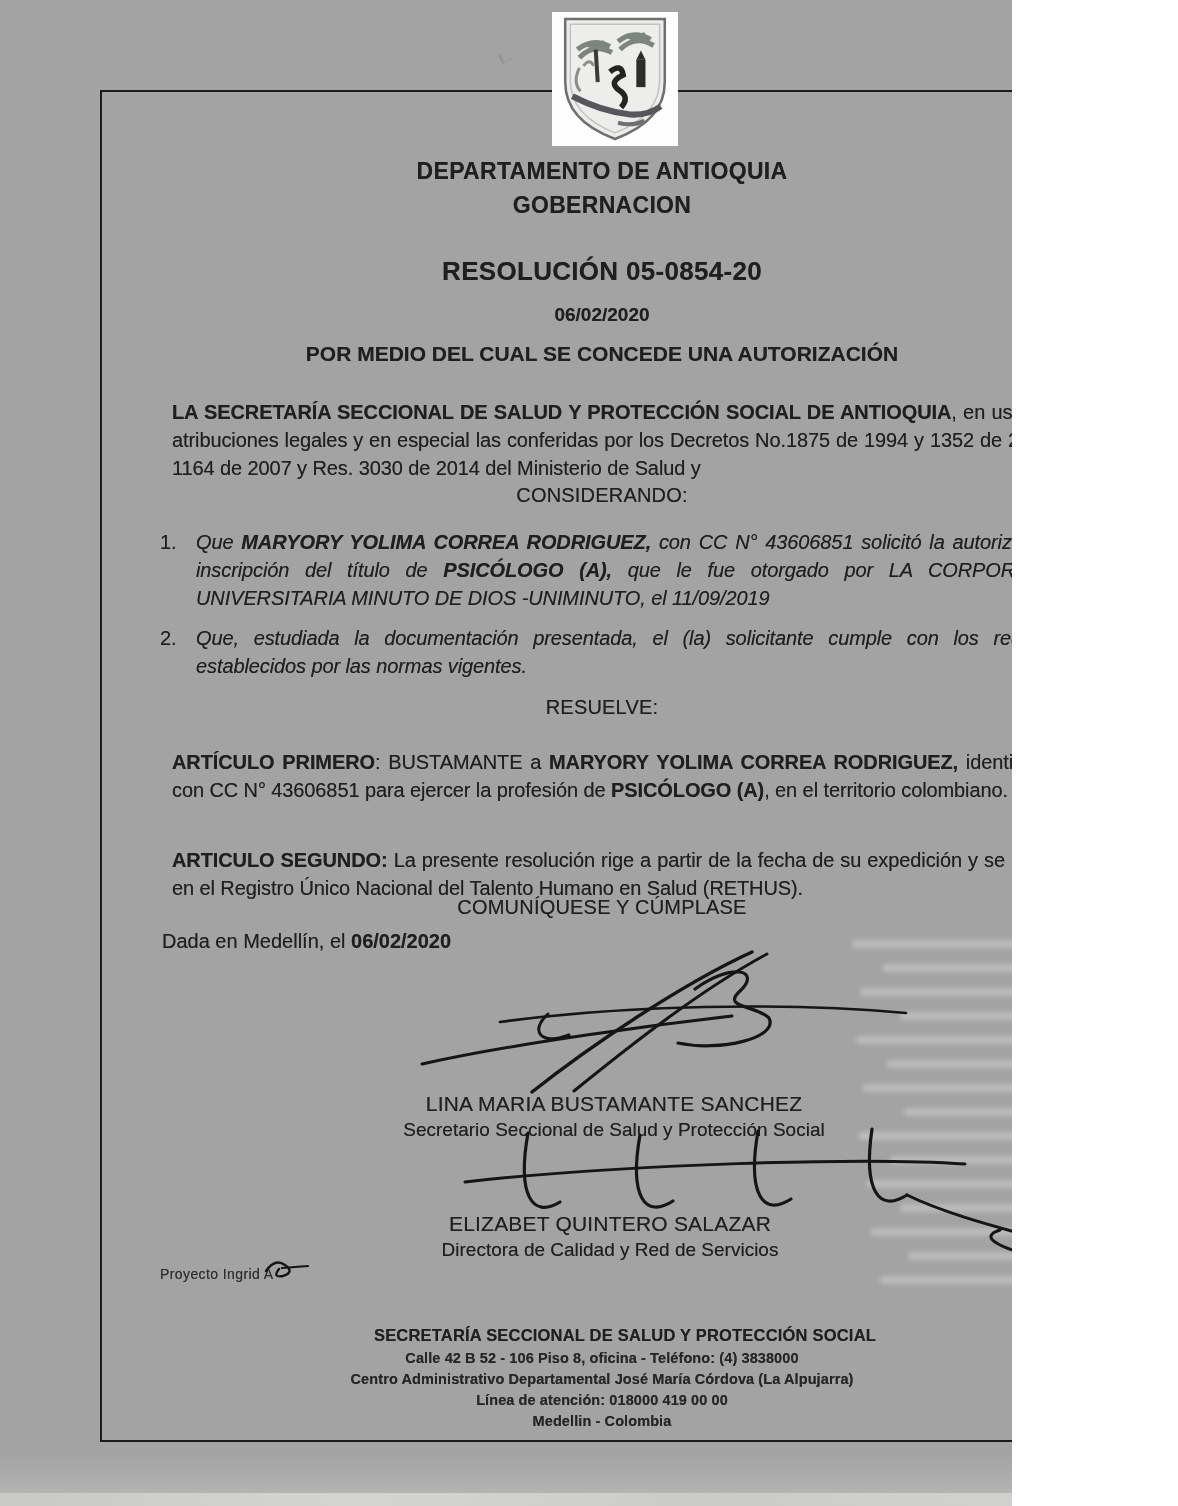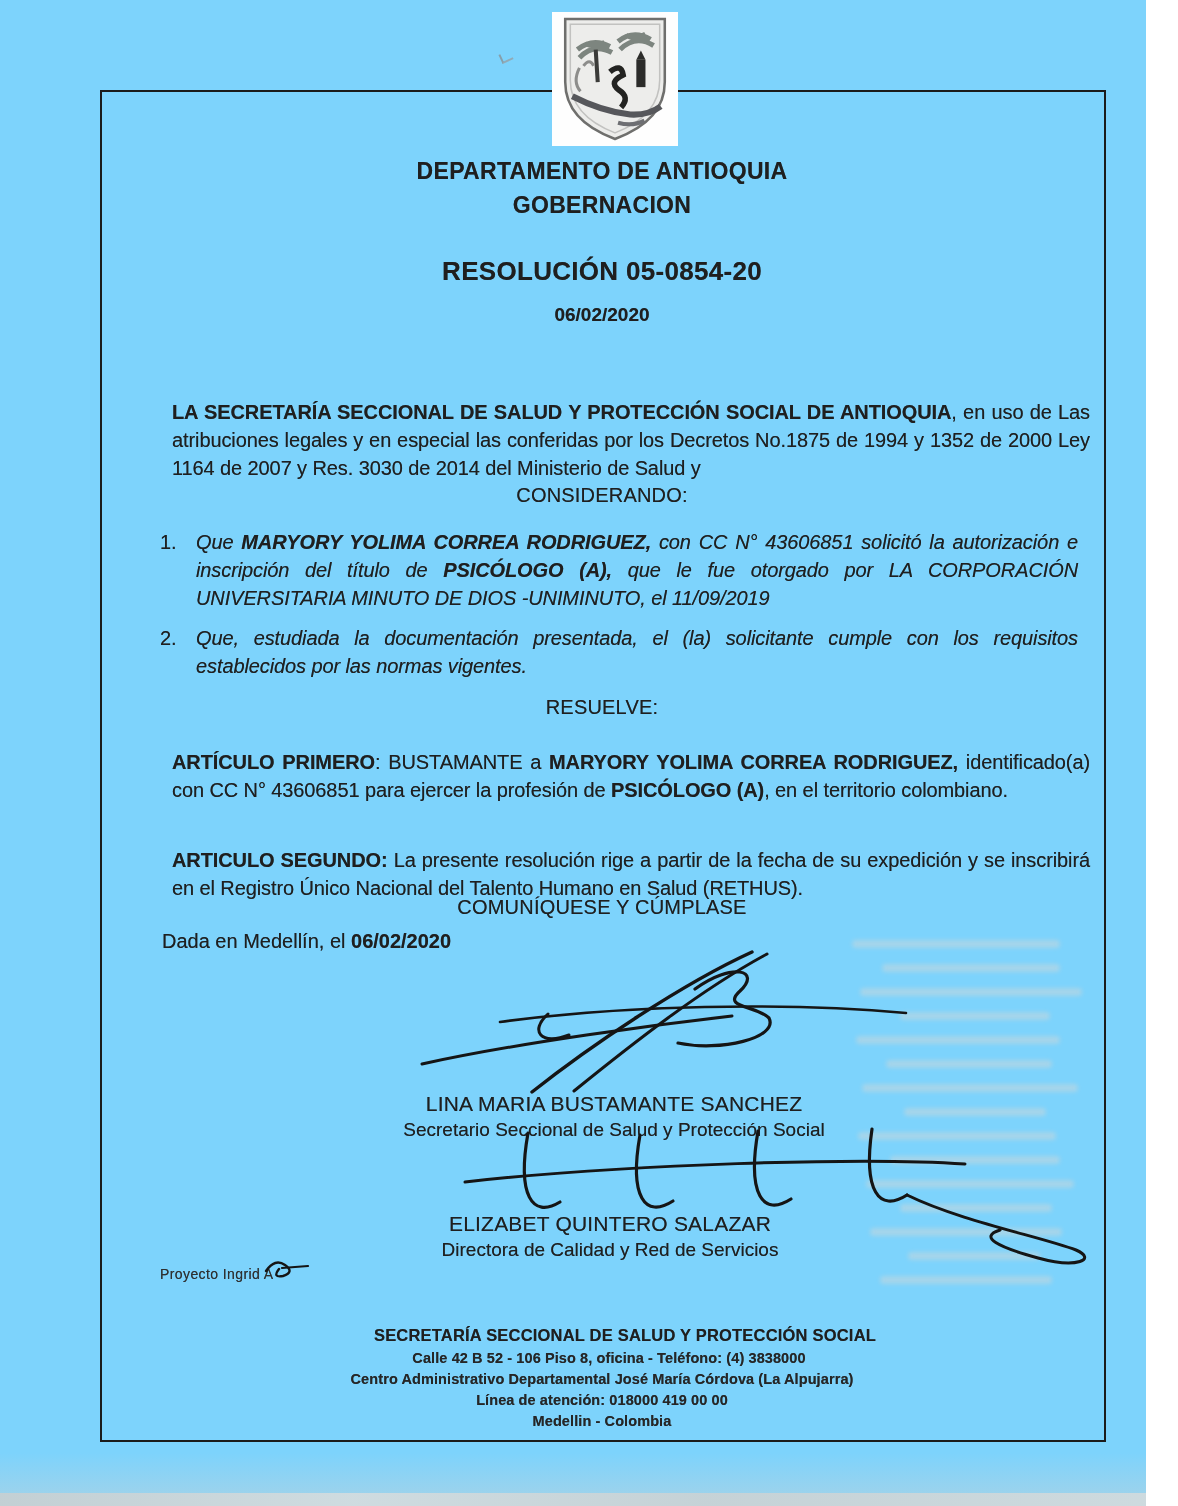--- a/index.html
+++ b/index.html
@@ -1,21 +1,21 @@
 <!DOCTYPE html>
 <html><head>
 <meta charset="utf-8">
 <style>
   html,body{margin:0;padding:0;}
   body{background:#ffffff;}
   .page{
     position:relative;
-    width:1146px;
+    width:1012px;
     height:1506px;
-    background:#7dd3fc;
+    background:#a3a3a3;
     overflow:hidden;
     font-family:"Liberation Sans", sans-serif;
     color:#1f1f1f;
   }
   .frame{
     position:absolute;
     left:100px; top:90px;
     width:1002px; height:1348px;
     border:2.5px solid #1b1b1b;
   }
@@ -105,20 +105,21 @@
       <path d="M13 80 Q42 95 70 98 Q88 99 100 90" stroke="#56575b" stroke-width="6" fill="none"></path>
       <path d="M58 106 Q72 110 84 104" stroke="#6e6f73" stroke-width="4" fill="none"></path>
     </svg>
   </div>
 
   <div class="txt center hdr" style="top:158px;">DEPARTAMENTO DE ANTIOQUIA</div>
   <div class="txt center hdr" style="top:192px;">GOBERNACION</div>
 
   <div class="txt center title" style="top:256px;">RESOLUCIÓN 05-0854-20</div>
   <div class="txt center date" style="top:304px;">06/02/2020</div>
+  <div class="txt center subject" style="top:342px;">POR MEDIO DEL CUAL SE CONCEDE UNA AUTORIZACIÓN</div>
 
   <p class="txt para body-txt" style="top:386px;"><span class="b">LA SECRETARÍA SECCIONAL DE SALUD Y PROTECCIÓN SOCIAL DE ANTIOQUIA</span><span>, en uso de Las atribuciones legales y en especial las conferidas por los Decretos No.1875 de 1994 y 1352 de 2000 Ley 1164 de 2007 y Res. 3030 de 2014 del Ministerio de Salud y</span></p>
 
   <div class="txt center heading" style="top:484px;">CONSIDERANDO:</div>
 
   <div class="li body-txt txt" style="top:528px;">
     <span class="num">1.</span>
     <p class="li-text"><span>Que </span><span class="b">MARYORY YOLIMA CORREA RODRIGUEZ,</span><span> con CC N°  43606851 solicitó la autorización e inscripción del título de </span><span class="b">PSICÓLOGO (A),</span><span> que le fue otorgado por  LA CORPORACIÓN UNIVERSITARIA MINUTO DE DIOS -UNIMINUTO, el 11/09/2019</span></p>
   </div>
 
@@ -177,21 +178,21 @@
   <div class="txt center sig-name" style="top:1212px; left:108px;">ELIZABET  QUINTERO SALAZAR</div>
   <div class="txt center sig-role" style="top:1239px; left:108px;">Directora de Calidad y Red de Servicios</div>
 
   <div class="txt note" style="left:160px; top:1266px;">Proyecto  Ingrid A</div>
   <svg class="sig" style="left:262px; top:1255px;" width="48" height="26" viewBox="0 0 48 26">
     <path d="M4 16 q9 -13 19 -6 q10 7 -2 11 q-11 2 -4 -7" stroke-width="2.4"></path>
     <path d="M20 13 L 46 11" stroke-width="2.2"></path>
   </svg>
 
   <div class="txt center footer-org" style="top:1326px;padding-left:23px;">SECRETARÍA SECCIONAL DE SALUD Y PROTECCIÓN SOCIAL</div>
-  <div class="txt center footer-line" style="top:1350px;padding-left:7px;">Calle 42 B 52 - 106 Piso 8, oficina - Teléfono: (4) 3838000</div>
+  <div class="txt center footer-line" style="top:1350px;">Calle 42 B 52 - 106 Piso 8, oficina - Teléfono: (4) 3838000</div>
   <div class="txt center footer-line" style="top:1371px;">Centro Administrativo Departamental José María Córdova (La Alpujarra)</div>
   <div class="txt center footer-line" style="top:1392px;">Línea de atención: 018000 419 00 00</div>
   <div class="txt center footer-line" style="top:1413px;">Medellin - Colombia</div>
 
   <div class="bottom-haze"></div>
   <div class="bottom-band"></div>
 
 </div>
 
 </body></html>

